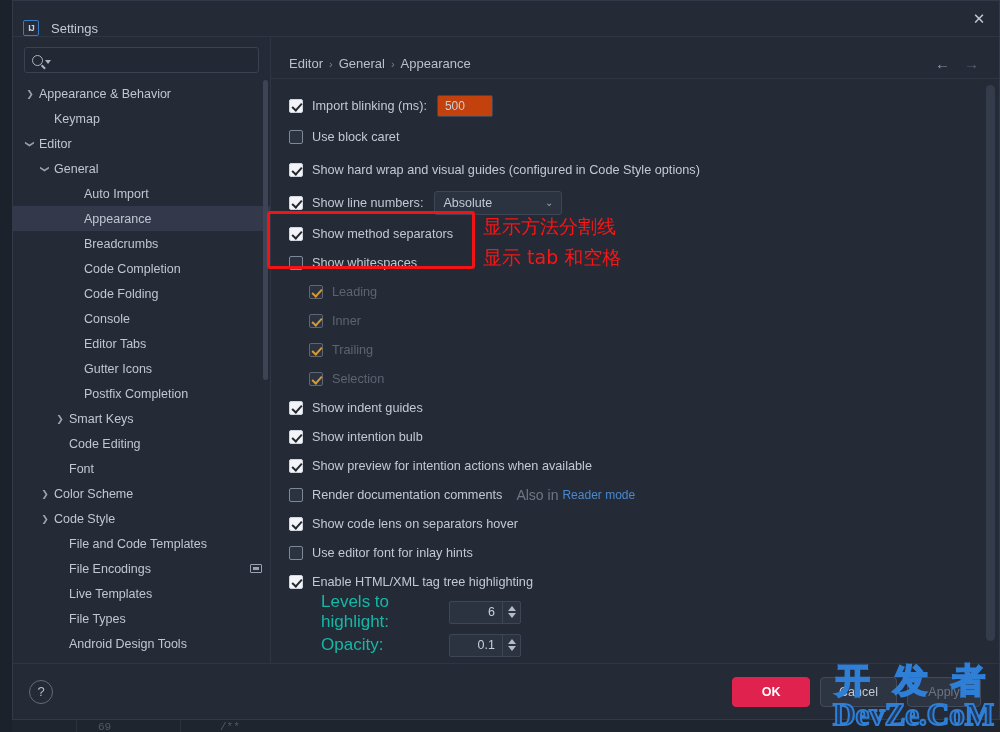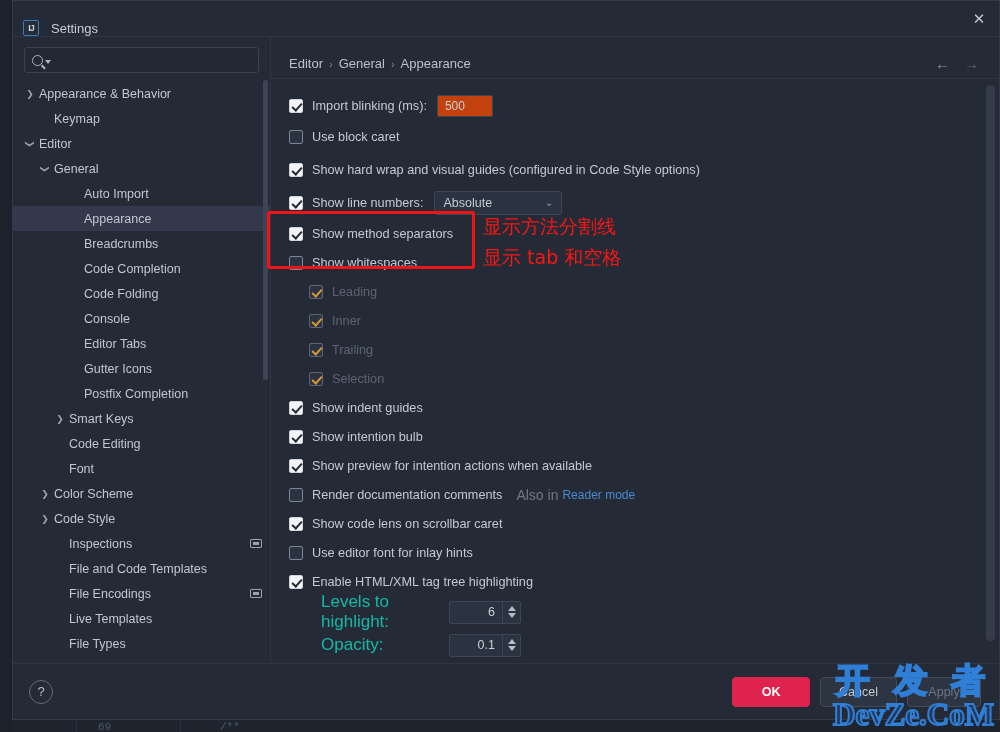--- a/index.html
+++ b/index.html
@@ -376,25 +376,20 @@
             <span class="twisty"></span>
             <span class="lbl">Font</span>
           </div>
           <div class="tree-item" style="padding-left: 25px;">
             <span class="twisty">❯</span>
             <span class="lbl">Color Scheme</span>
           </div>
           <div class="tree-item" style="padding-left: 25px;">
             <span class="twisty">❯</span>
             <span class="lbl">Code Style</span>
-          </div>
-          <div class="tree-item" style="padding-left: 40px;">
-            <span class="twisty"></span>
-            <span class="lbl">Inspections</span>
-            <span class="badge"></span>
           </div>
           <div class="tree-item" style="padding-left: 40px;">
             <span class="twisty"></span>
             <span class="lbl">File and Code Templates</span>
           </div>
           <div class="tree-item" style="padding-left: 40px;">
             <span class="twisty"></span>
             <span class="lbl">File Encodings</span>
             <span class="badge"></span>
           </div>
@@ -495,21 +490,21 @@
           <span class="lbl-txt">Show preview for intention actions when available</span>
         </div>
         <div class="row">
           <span class="cb"></span>
           <span class="lbl-txt">Render documentation comments</span>
           <span class="lbl-txt note">Also in</span>
           <span class="lnk">Reader mode</span>
         </div>
         <div class="row">
           <span class="cb checked"></span>
-          <span class="lbl-txt">Show code lens on scrollbar caret</span>
+          <span class="lbl-txt">Show code lens on separators hover</span>
         </div>
         <div class="row">
           <span class="cb"></span>
           <span class="lbl-txt">Use editor font for inlay hints</span>
         </div>
         <div class="row">
           <span class="cb checked"></span>
           <span class="lbl-txt">Enable HTML/XML tag tree highlighting</span>
         </div>
 

